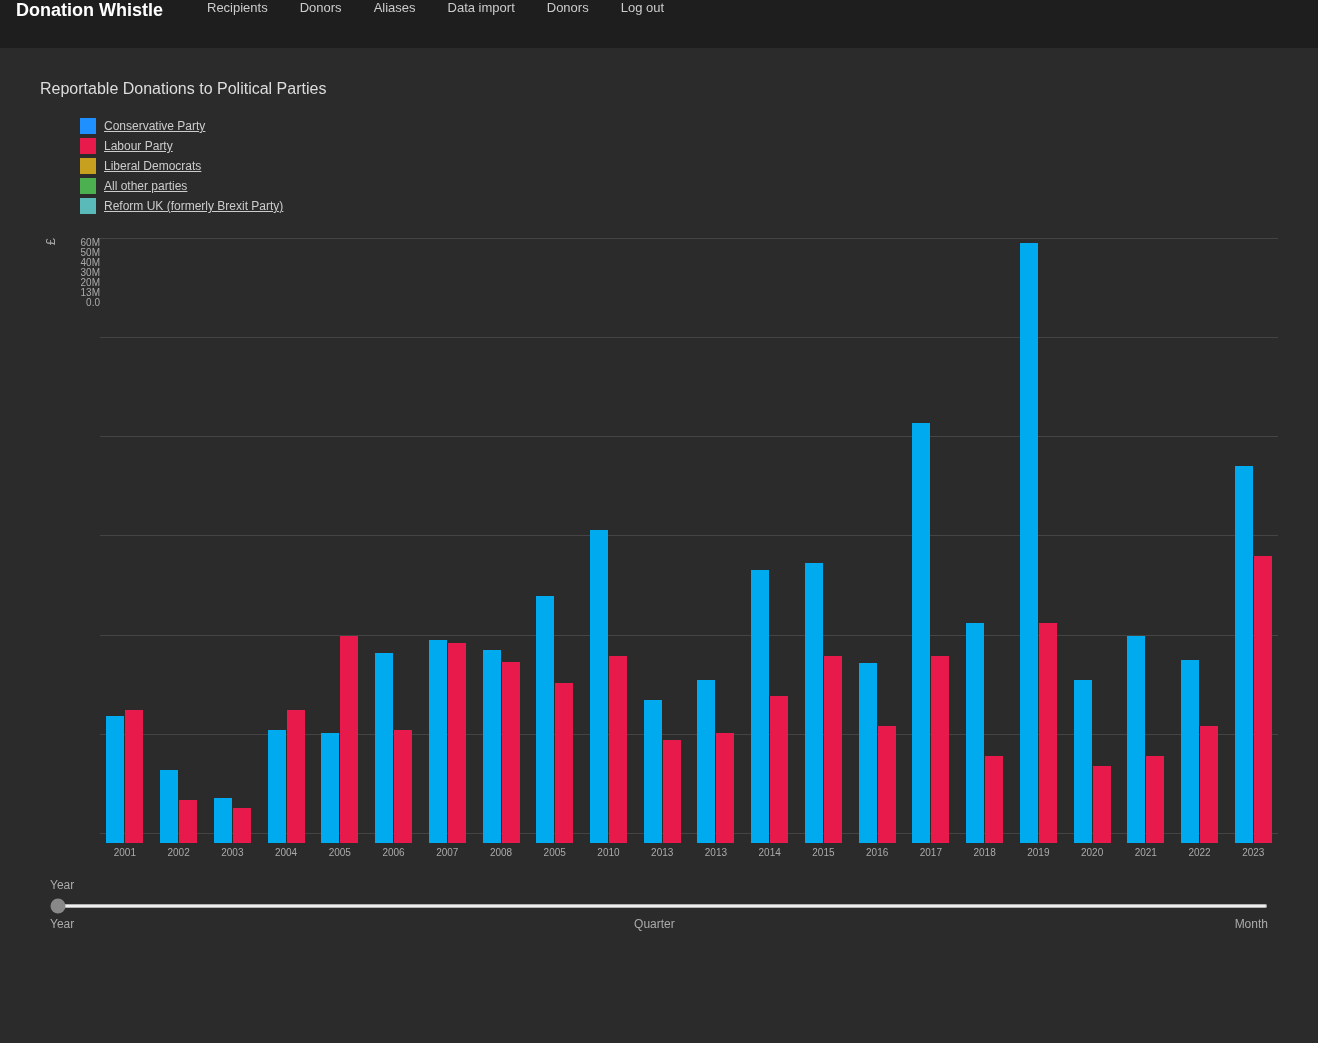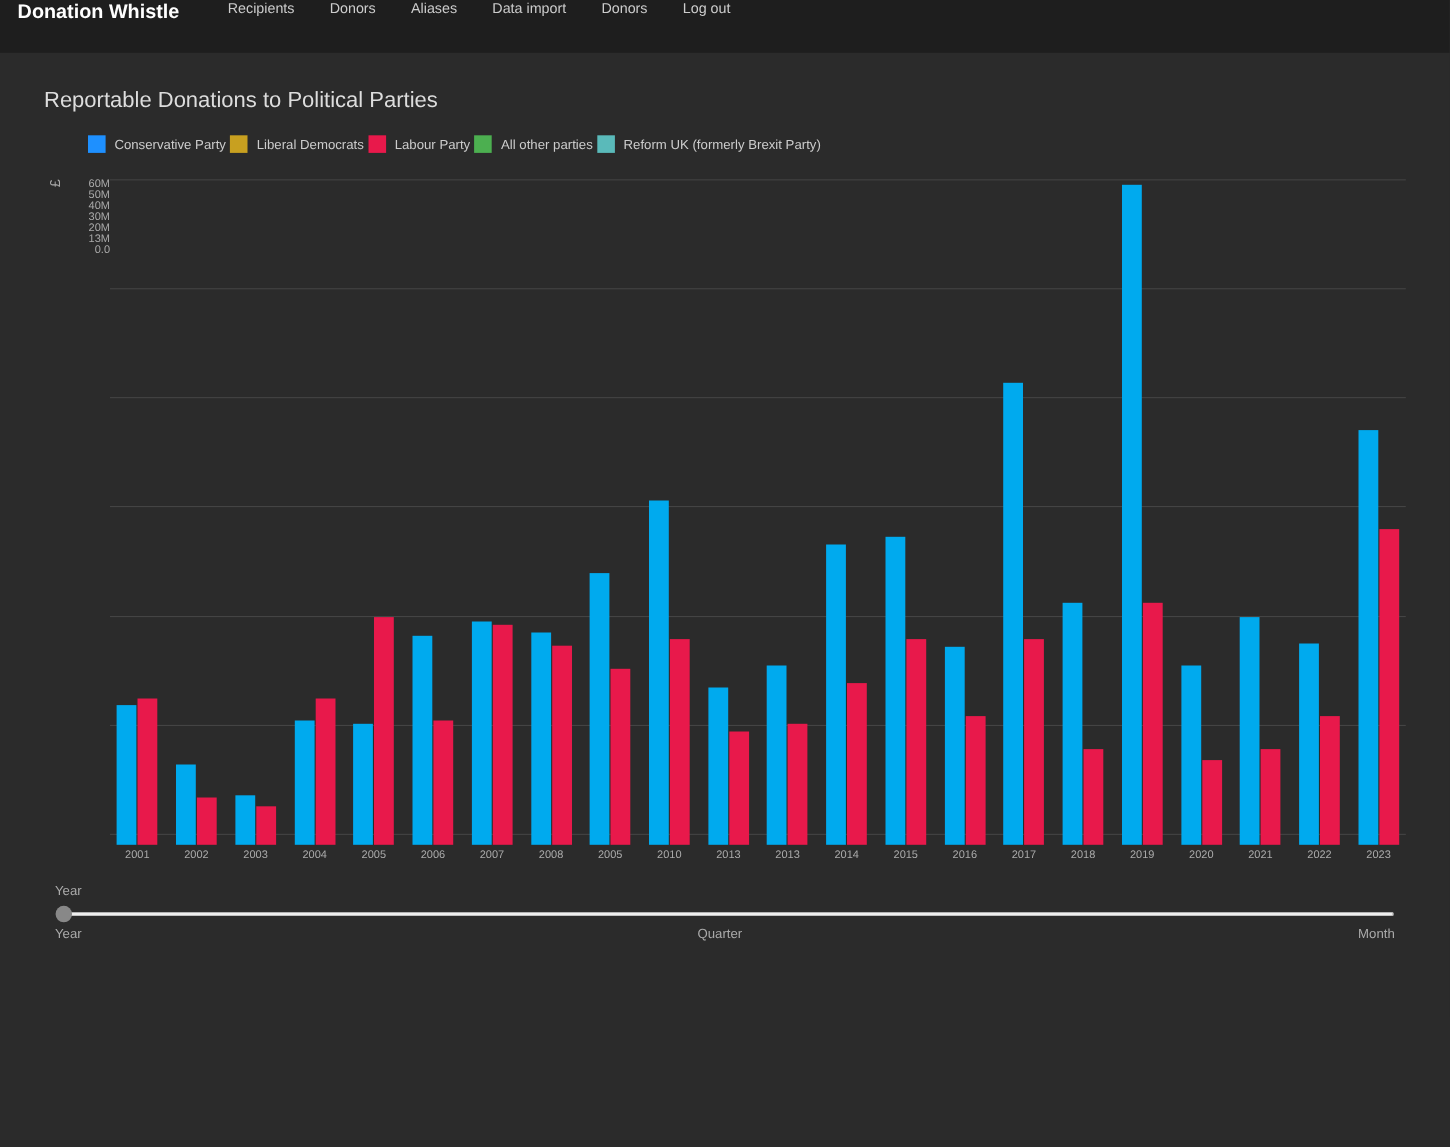--- a/index.html
+++ b/index.html
@@ -27,30 +27,31 @@
       color: #ccc;
       text-decoration: none;
       font-size: 13px;
       cursor: pointer;
     }
 
     .main-content {
       padding: 32px 40px 20px 40px;
     }
     .chart-title {
-      font-size: 20px;
+      font-size: 16px;
       color: #ddd;
       margin-bottom: 20px;
     }
     .legend {
       display: flex;
-      flex-direction: row;
+      flex-direction: column;
       gap: 4px;
       margin-bottom: 24px;
       margin-left: 40px;
+      text-decoration: underline;
     }
     .legend-item {
       display: flex;
       align-items: center;
       gap: 8px;
       font-size: 12px;
       color: #ccc;
     }
     .legend-color {
       width: 16px;
@@ -180,26 +181,26 @@
 
 <div class="main-content">
   <div class="chart-title">Reportable Donations to Political Parties</div>
 
   <div class="legend">
     <div class="legend-item">
       <div class="legend-color" style="background:#1e90ff;"></div>
       <span>Conservative Party</span>
     </div>
     <div class="legend-item">
+      <div class="legend-color" style="background:#e8194b;"></div>
+      <span>Labour Party</span>
+    </div>
+    <div class="legend-item">
       <div class="legend-color" style="background:#c8a020;"></div>
       <span>Liberal Democrats</span>
-    </div>
-    <div class="legend-item">
-      <div class="legend-color" style="background:#e8194b;"></div>
-      <span>Labour Party</span>
     </div>
     <div class="legend-item">
       <div class="legend-color" style="background:#4caf50;"></div>
       <span>All other parties</span>
     </div>
     <div class="legend-item">
       <div class="legend-color" style="background:#5ababa;"></div>
       <span>Reform UK (formerly Brexit Party)</span>
     </div>
   </div>

